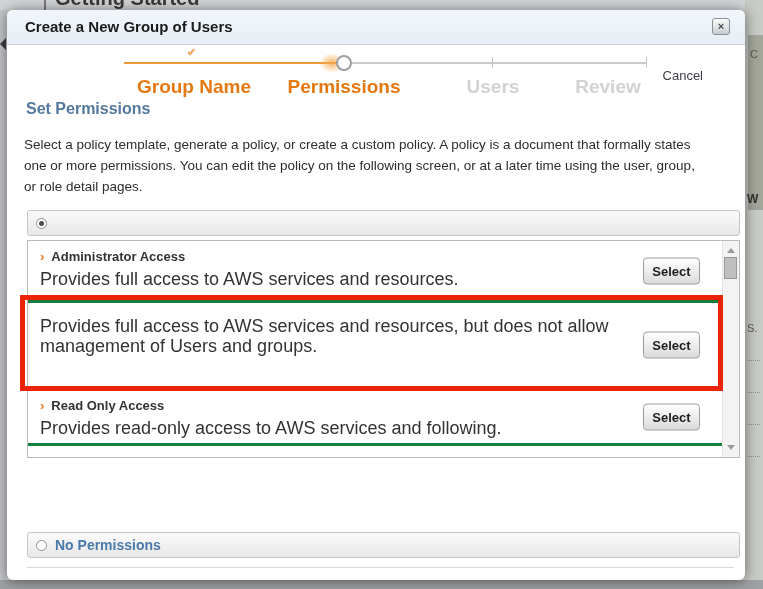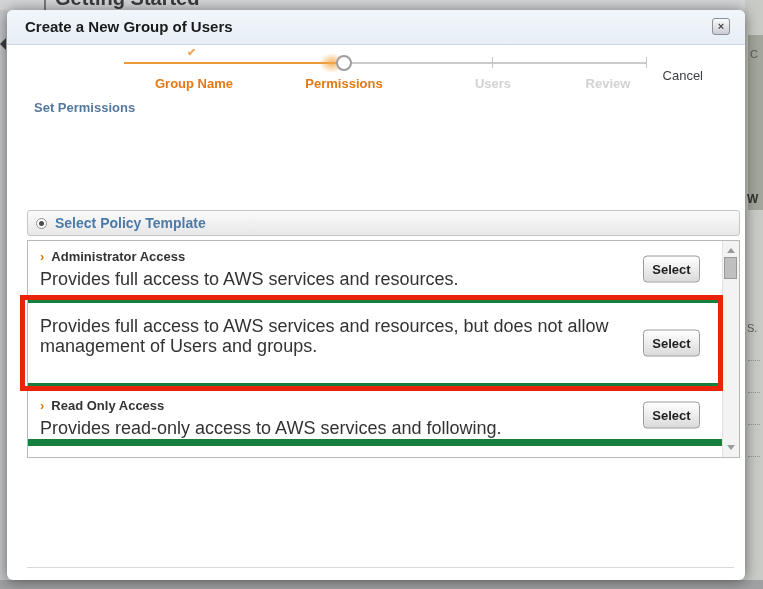--- a/index.html
+++ b/index.html
@@ -27,36 +27,36 @@
   .close-btn{ position:absolute; right:15px; top:8px; width:18px; height:17px; border:1px solid #8a9097; border-radius:3px; background:linear-gradient(#fbfbfb,#c9cdd2); font-size:11px; font-weight:bold; color:#4a4a4a; text-align:center; line-height:15px; cursor:pointer; }
 
   
   .progress{ position:absolute; left:0; top:35px; width:738px; height:60px; }
   .track{ position:absolute; left:117px; top:17px; width:523px; height:2px; background:#cbcbcb; }
   .track-done{ position:absolute; left:117px; top:17px; width:214px; height:2px; background:#eb9a38; }
   .glow{ position:absolute; left:312px; top:8px; width:26px; height:20px; background:radial-gradient(ellipse at center, rgba(244,166,74,.85) 0%, rgba(244,166,74,0) 70%); }
   .circle{ position:absolute; left:329px; top:10px; width:16px; height:16px; background:#fff; border:2px solid #9e9e9e; border-radius:50%; }
   .check{ position:absolute; left:180px; top:1px; font-size:11px; font-weight:bold; color:#f0a860; }
   .tick{ position:absolute; top:12px; width:1px; height:11px; background:#c4c4c4; }
-  .step-label{ position:absolute; top:31px; transform:translateX(-50%); font-size:13px; font-weight:bold; white-space:nowrap; }
+  .step-label{ position:absolute; top:31px; transform:translateX(-50%); font-size:19px; font-weight:bold; white-space:nowrap; }
   .step-label.active{ color:#e47911; }
   .step-label.inactive{ color:#d2d2d2; }
 
   
-  .page-heading{ position:absolute; left:27px; top:90px; font-size:13px; font-weight:bold; color:#54789d; }
+  .page-heading{ position:absolute; left:19px; top:90px; font-size:16px; font-weight:bold; color:#54789d; }
   .intro{ position:absolute; left:17px; top:124px; width:678px; font-size:13.5px; color:#2d2d2d; line-height:21px; }
 
   .acc-bar{ position:absolute; left:20px; width:713px; height:26px; background:linear-gradient(#fbfbfb,#e7e7e7); border:1px solid #c6c6c6; border-radius:3px; display:flex; align-items:center; padding-left:8px; cursor:pointer; }
   .radio{ width:11px; height:11px; border:1px solid #8f8f8f; border-radius:50%; background:#fff; position:relative; flex:0 0 auto; }
   .radio .dot{ position:absolute; left:2px; top:2px; width:5px; height:5px; border-radius:50%; background:#4b4b4b; }
   .acc-label{ margin-left:8px; font-size:14px; font-weight:bold; color:#4a7aa9; }
 
   .list{ position:absolute; left:20px; top:230px; width:713px; height:218px; background:#fff; border:1px solid #b9b9b9; }
   .rows{ position:absolute; left:0; top:0; width:694px; height:100%; overflow:hidden; }
-  .row{ position:relative; border-bottom:7px solid #15803d; padding:8px 0 8px 12px; }
+  .row{ position:relative; border-bottom:3px solid #15803d; padding:8px 0 8px 12px; }
   .row-title{ font-size:13px; font-weight:bold; color:#333; }
   .chev{ color:#e47911; font-weight:bold; margin-right:7px; font-size:13px; }
   .row-desc{ margin-top:5px; font-size:18px; color:#333; max-width:600px; line-height:20px; }
   .select-btn{ position:absolute; right:22px; top:50%; transform:translateY(-50%); width:57px; height:27px; background:linear-gradient(#ffffff,#dadada); border:1px solid #9a9a9a; border-radius:4px; font-family:"Liberation Sans",sans-serif; font-size:13px; font-weight:bold; color:#1f1f1f; cursor:pointer; }
   .row.r1{ height:62px; } .row.r2{ height:87px; } .row.r3{ height:56px; }
 
   .scrollbar{ position:absolute; right:0; top:0; width:17px; height:100%; background:#f3f3f3; border-left:1px solid #e2e2e2; }
   .arrow-up{ position:absolute; left:4px; top:7px; width:0; height:0; border-left:4px solid transparent; border-right:4px solid transparent; border-bottom:5px solid #9a9a9a; }
   .thumb{ position:absolute; left:1px; top:16px; width:13px; height:22px; background:#bfbfbf; border:1px solid #989898; cursor:pointer; }
   .arrow-down{ position:absolute; left:4px; bottom:7px; width:0; height:0; border-left:4px solid transparent; border-right:4px solid transparent; border-top:5px solid #9a9a9a; }
@@ -104,26 +104,26 @@
       <div class="circle"></div>
       <div class="tick" style="left:485px;"></div>
       <div class="tick" style="left:639px;"></div>
       <span class="step-label active" style="left:187px;">Group Name</span>
       <span class="step-label active" style="left:337px;">Permissions</span>
       <span class="step-label inactive" style="left:486px;">Users</span>
       <span class="step-label inactive" style="left:601px;">Review</span>
     </div>
 
     <div class="page-heading">Set Permissions</div>
+    <p class="intro">Select a policy template, generate a policy, or create a custom policy. A policy is a document that formally states one or more permissions. You can edit the policy on the following screen, or at a later time using the user, group, or role detail pages.</p>
 
     <div class="acc-bar" style="top:200px;">
       <span class="radio">
           <span class="dot"></span>
         </span>
-      <span class="acc-label">Select Policy Template</span>
     </div>
 
     <div class="list">
       <div class="rows">
 
         <div class="row r1">
           <div class="row-title"><span class="chev">›</span><span>Administrator Access</span></div>
           <div class="row-desc">Provides full access to AWS services and resources.</div>
           <button class="select-btn">Select</button>
         </div>
@@ -142,17 +142,21 @@
       </div>
       <div class="scrollbar">
         <div class="arrow-up"></div>
         <div class="thumb"></div>
         <div class="arrow-down"></div>
       </div>
     </div>
 
     <div class="highlight-box"></div>
 
+    <div class="acc-bar" style="top:522px;">
+      <span class="radio"></span>
+      <span class="acc-label">No Permissions</span>
+    </div>
 
     <div class="divider"></div>
 
   </div>
 </div>
 
 </body></html>

